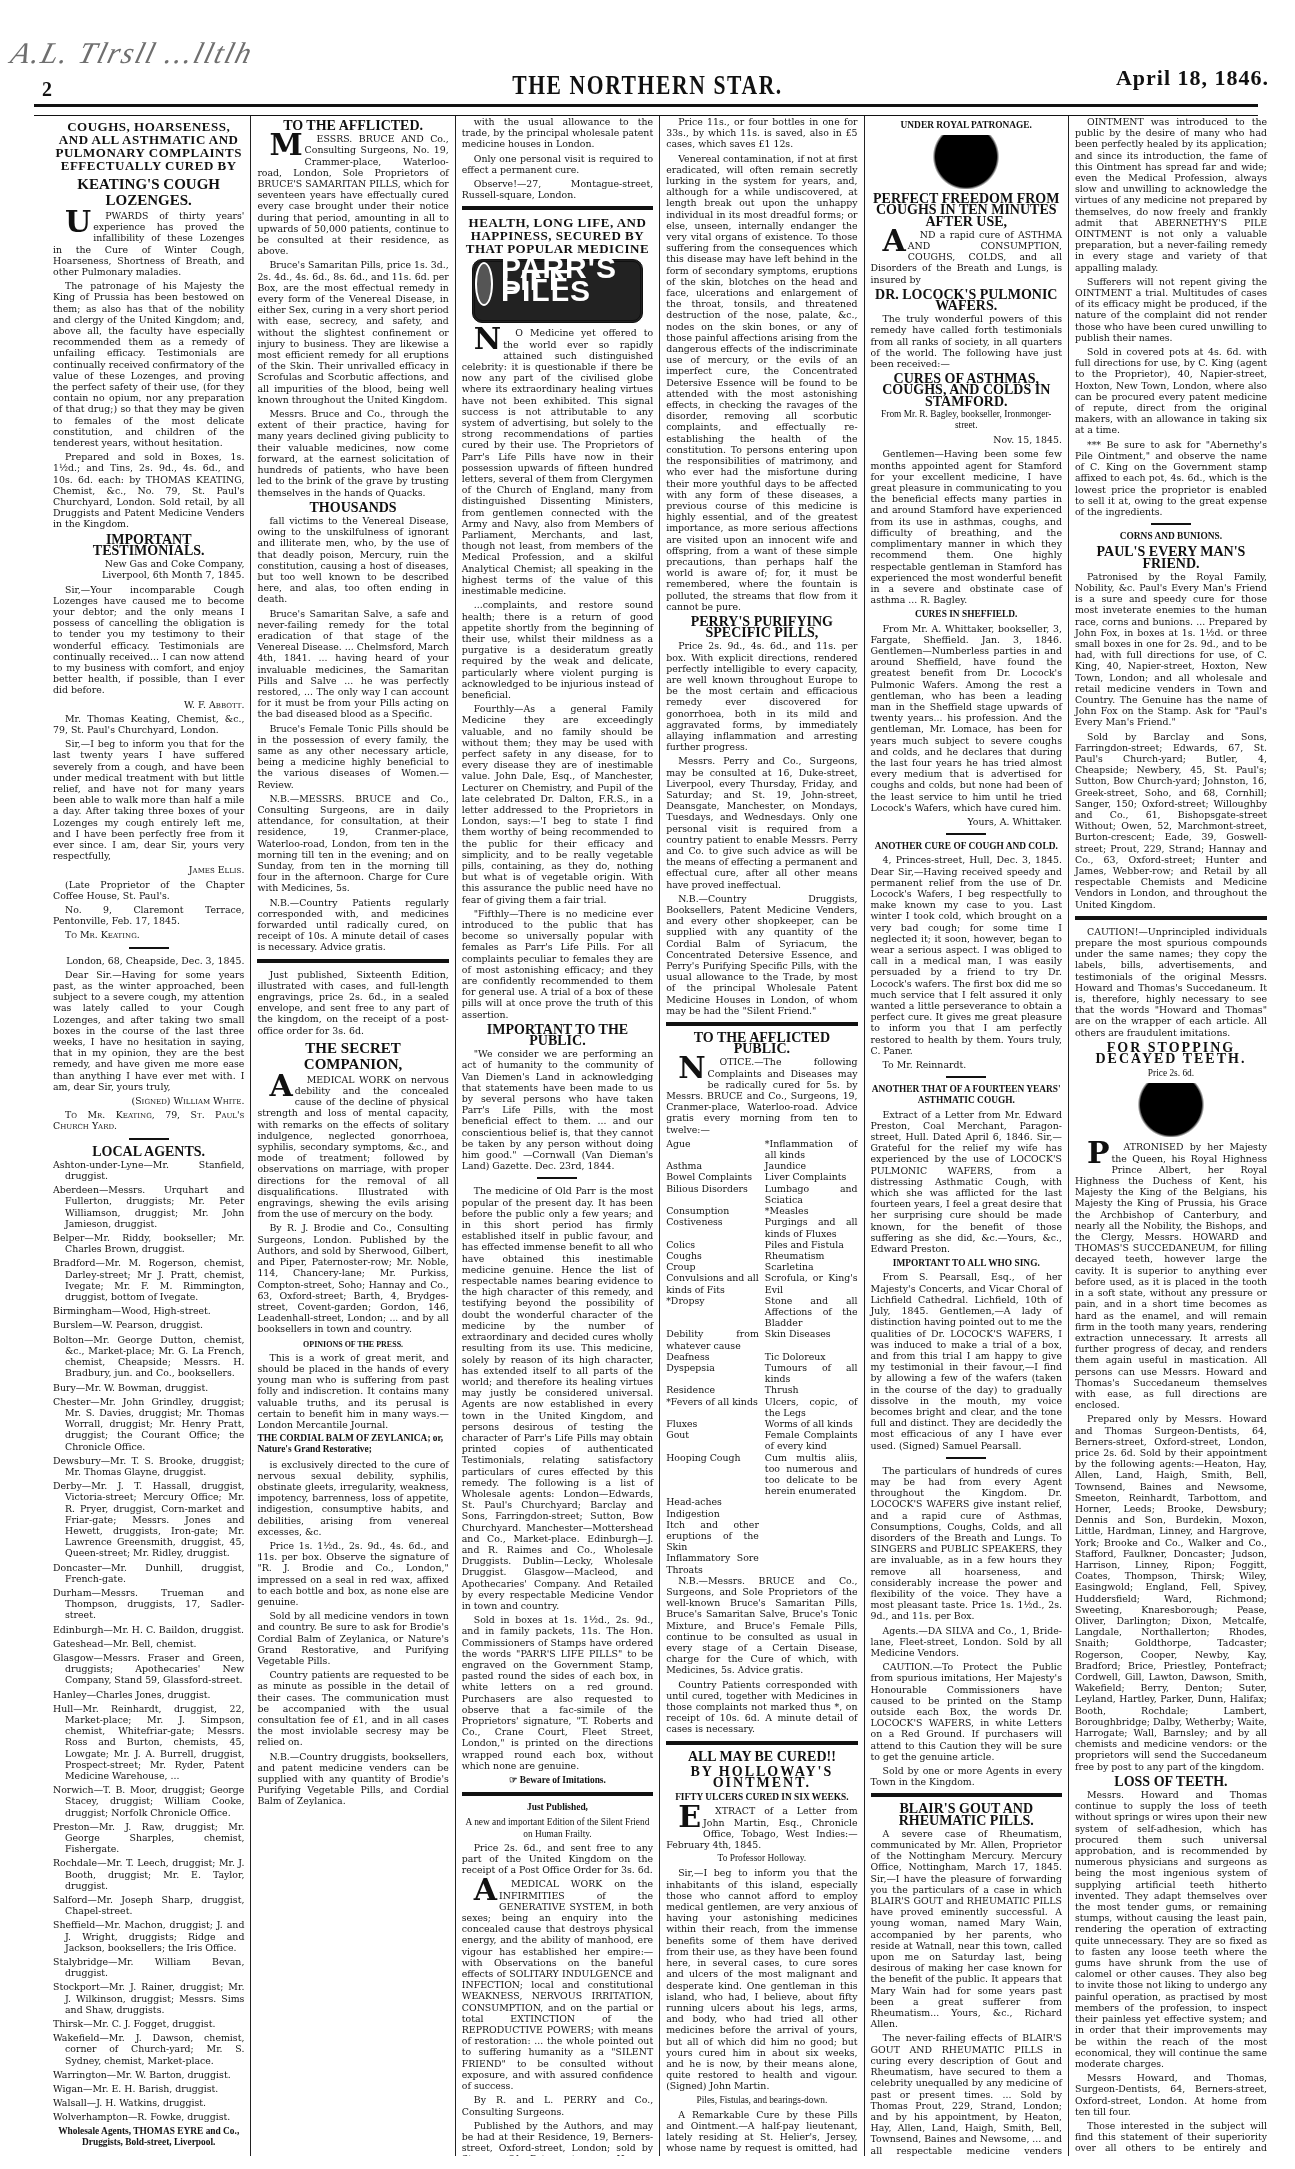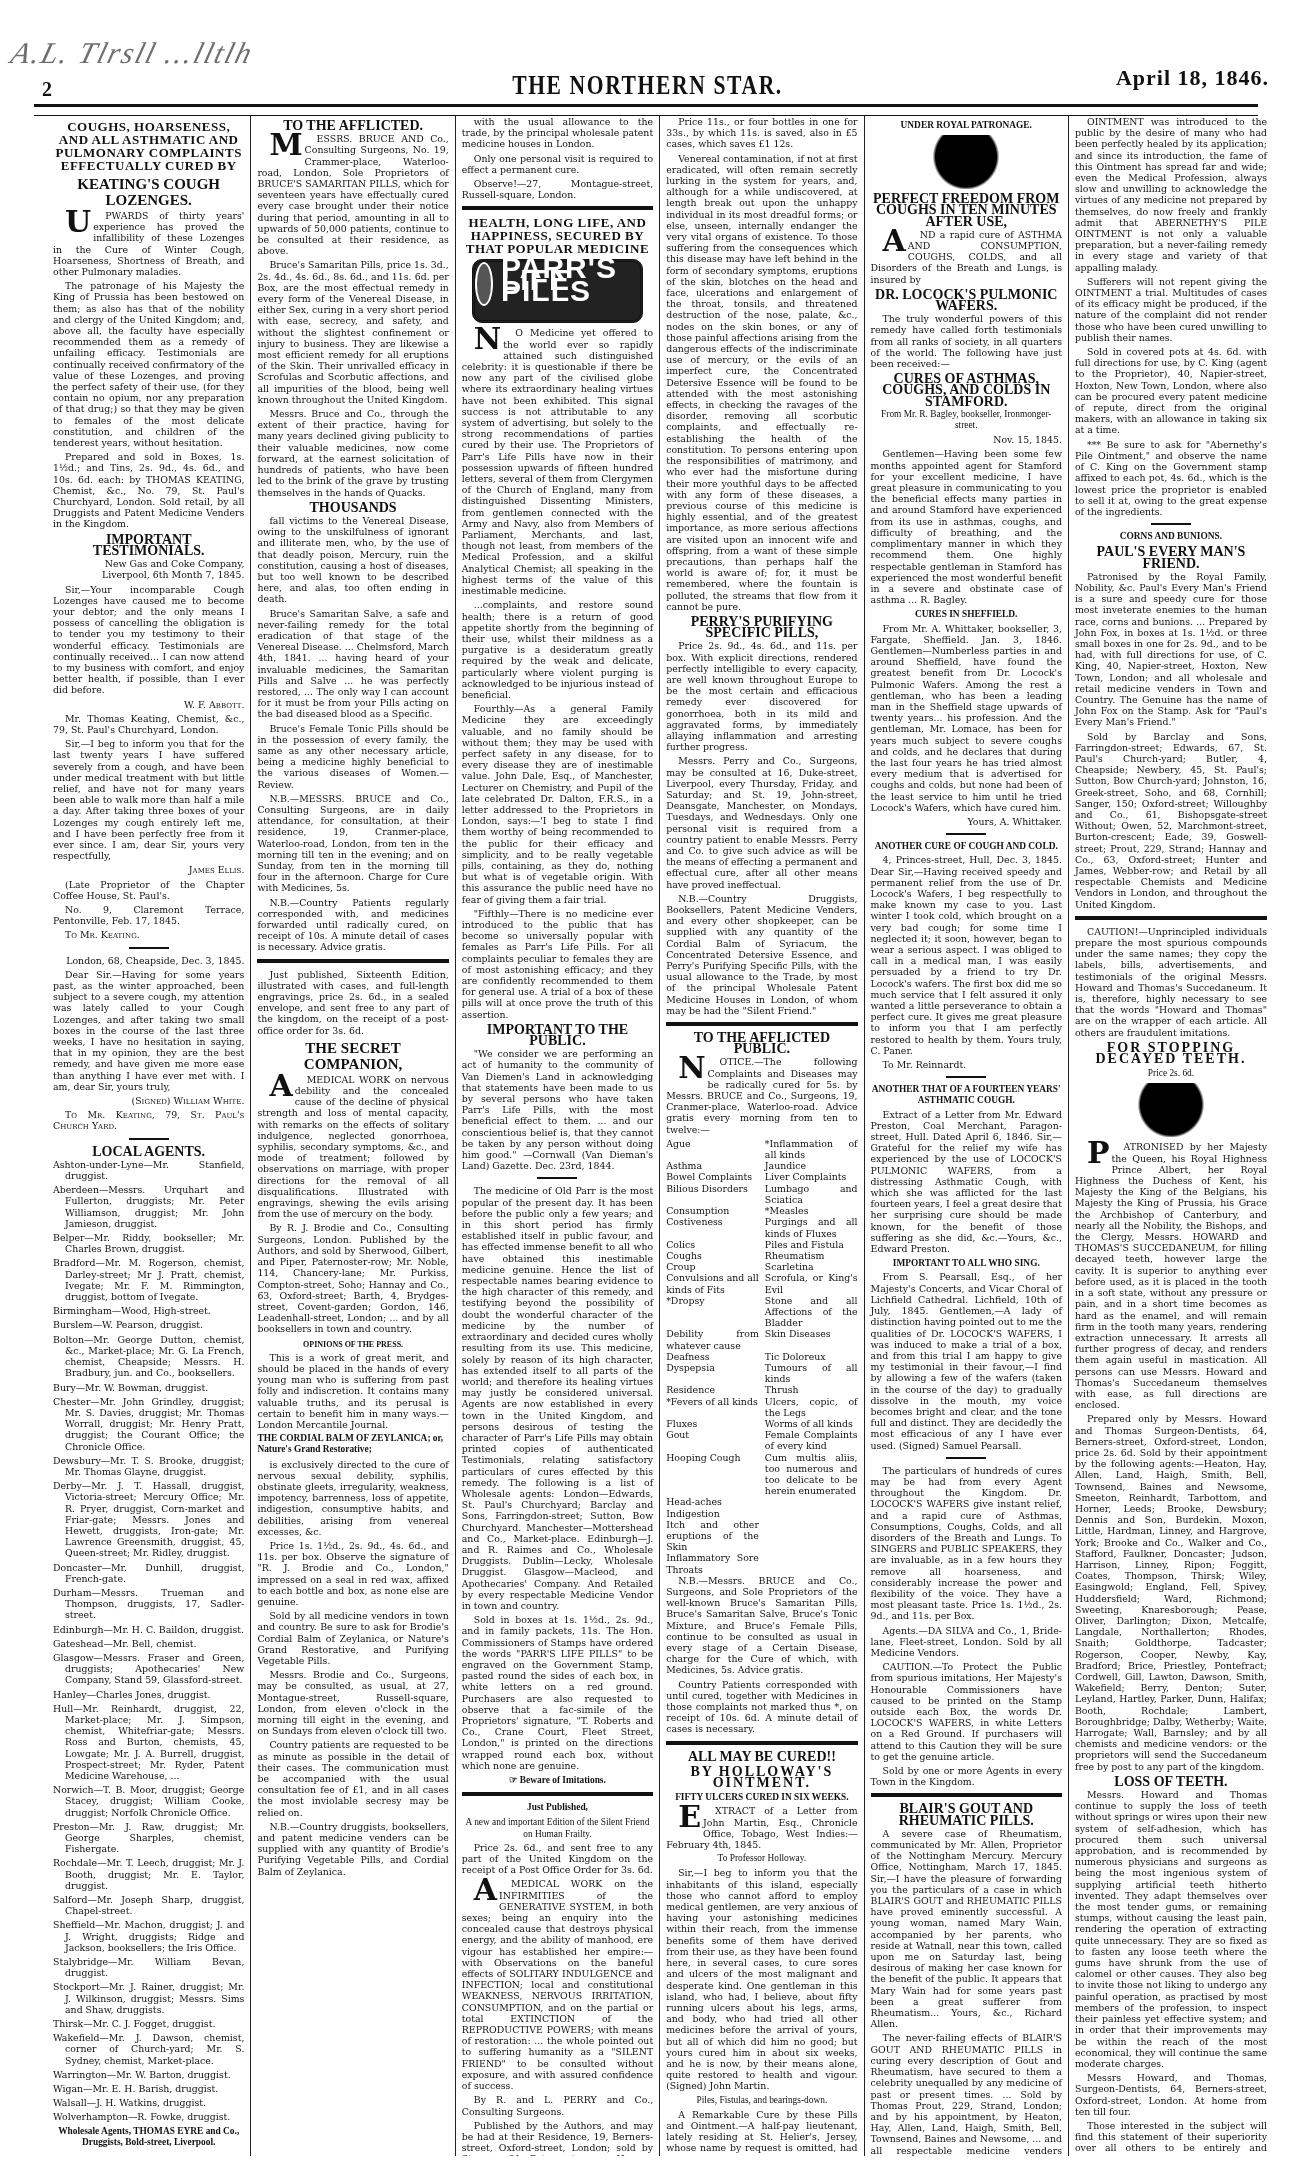--- a/index.html
+++ b/index.html
@@ -114,21 +114,20 @@
     <p class="it">Just published, Sixteenth Edition, illustrated with cases, and full-length engravings, price 2s. 6d., in a sealed envelope, and sent free to any part of the kingdom, on the receipt of a post-office order for 3s. 6d.</p>
     <div class="hd h2">THE SECRET COMPANION,</div>
     <p class="drop">A MEDICAL WORK on nervous debility and the concealed cause of the decline of physical strength and loss of mental capacity, with remarks on the effects of solitary indulgence, neglected gonorrhoea, syphilis, secondary symptoms, &amp;c., and mode of treatment; followed by observations on marriage, with proper directions for the removal of all disqualifications. Illustrated with engravings, shewing the evils arising from the use of mercury on the body.</p>
     <p>By R. J. Brodie and Co., Consulting Surgeons, London. Published by the Authors, and sold by Sherwood, Gilbert, and Piper, Paternoster-row; Mr. Noble, 114, Chancery-lane; Mr. Purkiss, Compton-street, Soho; Hannay and Co., 63, Oxford-street; Barth, 4, Brydges-street, Covent-garden; Gordon, 146, Leadenhall-street, London; ... and by all booksellers in town and country.</p>
     <div class="hd" style="font-size:8px">OPINIONS OF THE PRESS.</div>
     <p>This is a work of great merit, and should be placed in the hands of every young man who is suffering from past folly and indiscretion. It contains many valuable truths, and its perusal is certain to benefit him in many ways.—London Mercantile Journal.</p>
     <p class="hd" style="text-align:left">THE CORDIAL BALM OF ZEYLANICA; or, Nature's Grand Restorative;</p>
     <p>is exclusively directed to the cure of nervous sexual debility, syphilis, obstinate gleets, irregularity, weakness, impotency, barrenness, loss of appetite, indigestion, consumptive habits, and debilities, arising from venereal excesses, &amp;c.</p>
     <p>Price 1s. 1½d., 2s. 9d., 4s. 6d., and 11s. per box. Observe the signature of "R. J. Brodie and Co., London," impressed on a seal in red wax, affixed to each bottle and box, as none else are genuine.</p>
     <p>Sold by all medicine vendors in town and country. Be sure to ask for Brodie's Cordial Balm of Zeylanica, or Nature's Grand Restorative, and Purifying Vegetable Pills.</p>
-    <p>Messrs. Brodie and Co., Surgeons, may be consulted, as usual, at 27, Montague-street, Russell-square, London, from eleven o'clock in the morning till eight in the evening, and on Sundays from eleven o'clock till two.</p>
     <p>Country patients are requested to be as minute as possible in the detail of their cases. The communication must be accompanied with the usual consultation fee of £1, and in all cases the most inviolable secresy may be relied on.</p>
     <p>N.B.—Country druggists, booksellers, and patent medicine venders can be supplied with any quantity of Brodie's Purifying Vegetable Pills, and Cordial Balm of Zeylanica.</p>
   </div>
 
   <div class="col">
     <p>with the usual allowance to the trade, by the principal wholesale patent medicine houses in London.</p>
     <p class="it">Only one personal visit is required to effect a permanent cure.</p>
     <p>Observe!—27, Montague-street, Russell-square, London.</p>
     <div class="bigsep"></div>
     <div class="hd h1">HEALTH, LONG LIFE, AND HAPPINESS, SECURED BY THAT POPULAR MEDICINE</div>

